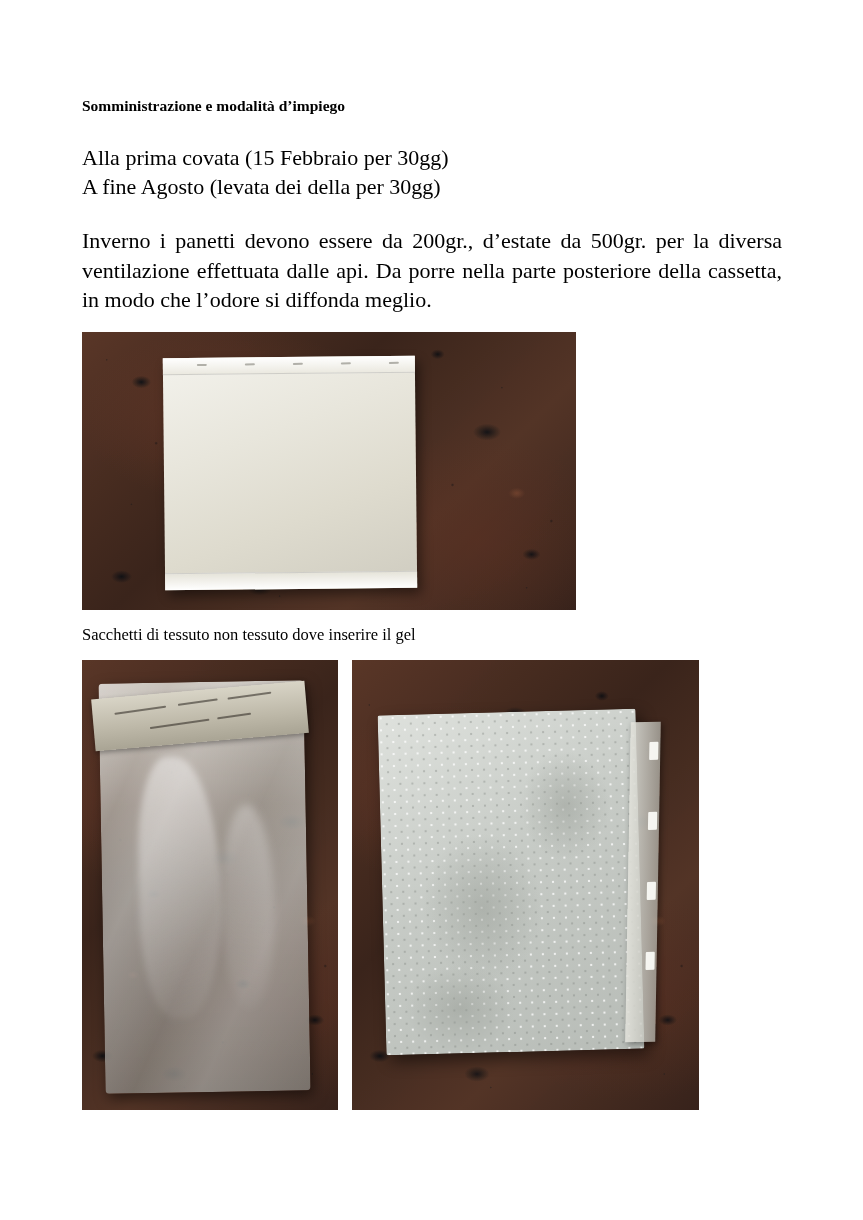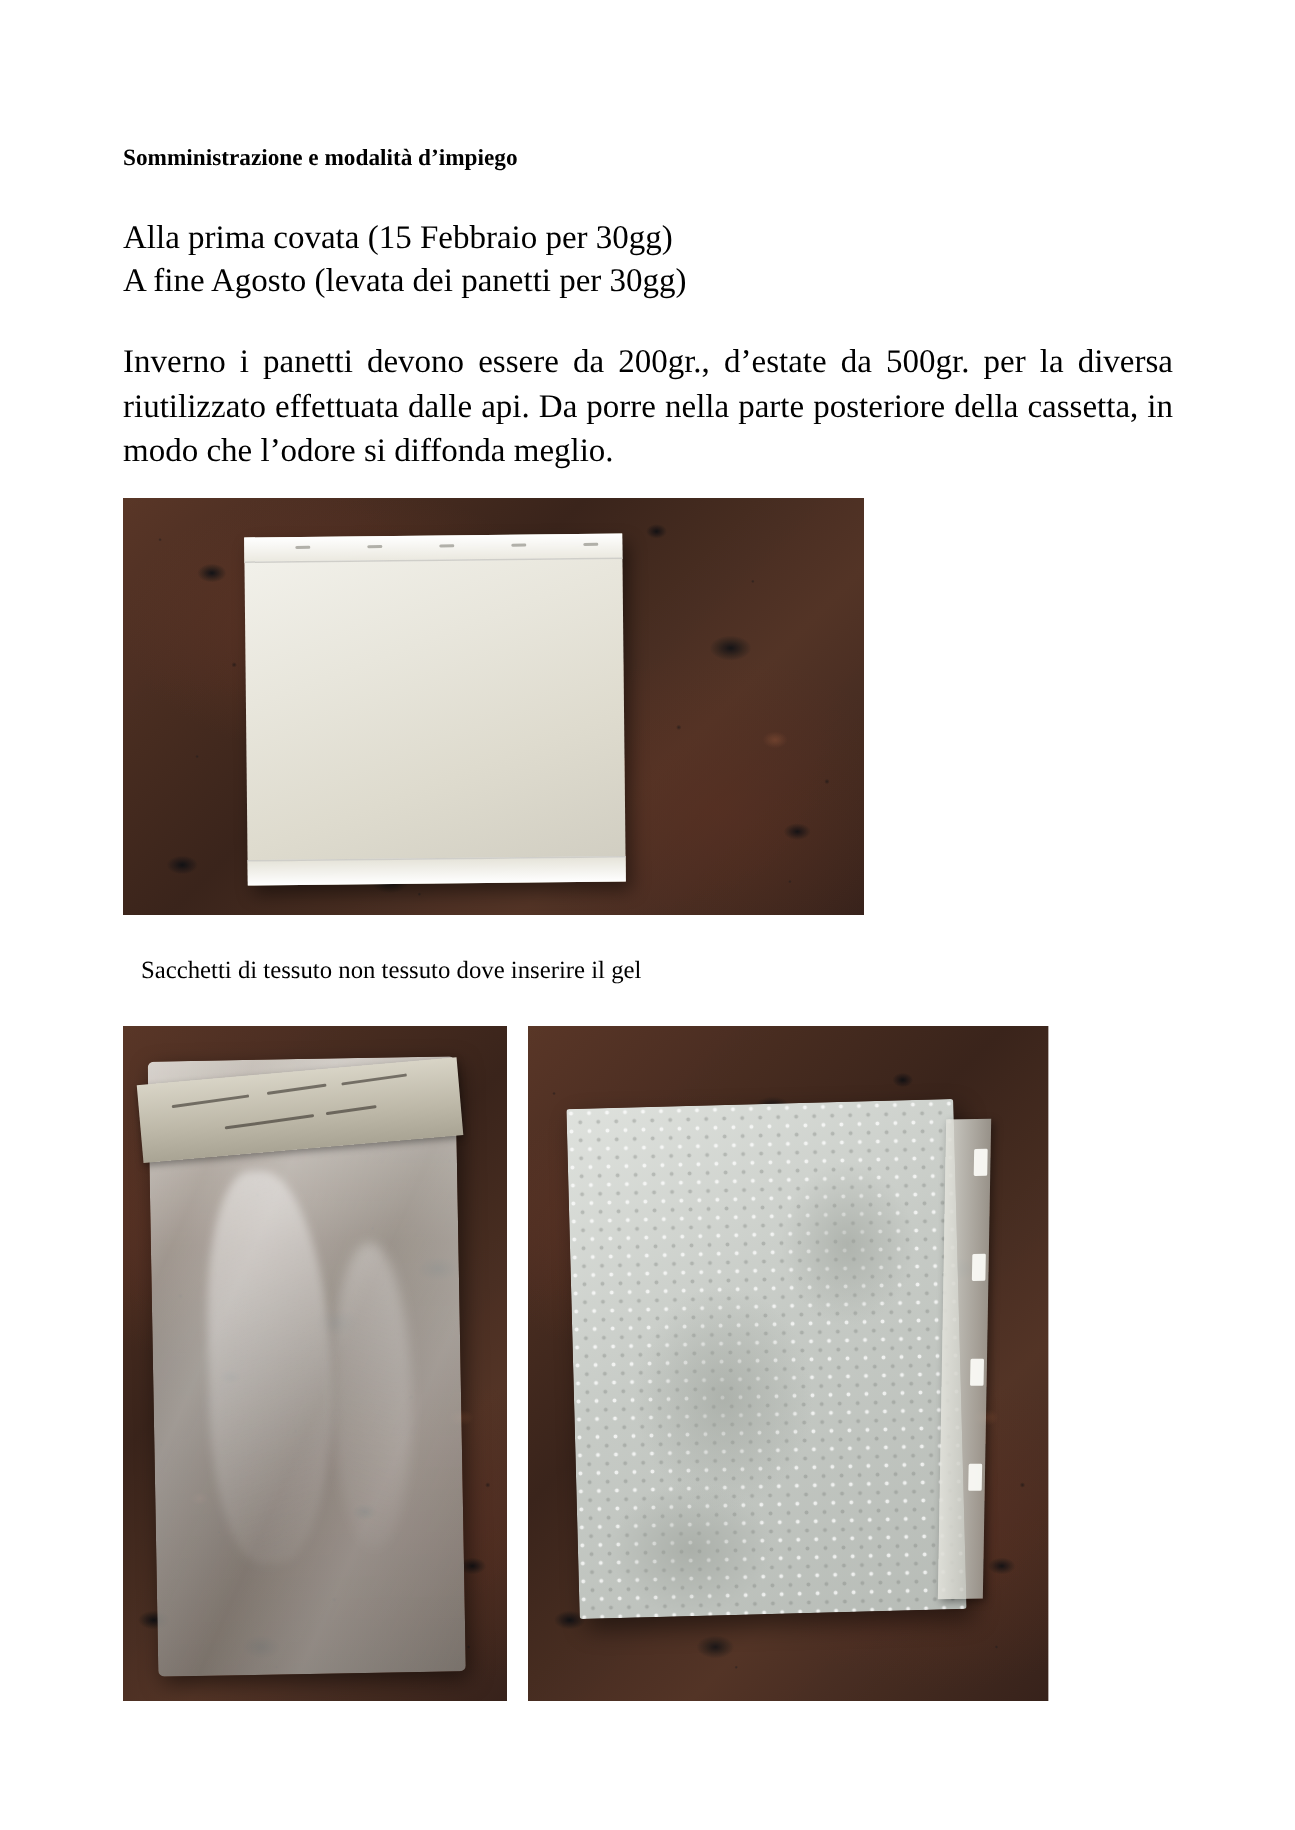--- a/index.html
+++ b/index.html
@@ -41,21 +41,21 @@
   .para {
     font-size: 22px;
     line-height: 1.33;
     margin: 0;
     text-align: justify;
   }
   .para.nojust { text-align: left; }
   .caption {
     font-size: 16.5px;
     line-height: 1.33;
-    margin: 12px;
+    margin: 0;
   }
 
   
   .photo1 {
     width: 494px;
     height: 278px;
     position: relative;
     overflow: hidden;
     background: #3a2a22;
   }
@@ -245,25 +245,25 @@
 <body>
 
 <div class="page">
   <div class="content">
 
     <p class="heading">Somministrazione e modalità d’impiego</p>
 
     <div class="gap-1"></div>
 
     <p class="para nojust">Alla prima covata (15 Febbraio per 30gg)</p>
-    <p class="para nojust">A fine Agosto (levata dei panetti per 30gg)</p>
+    <p class="para nojust">A fine Agosto (levata dei della per 30gg)</p>
 
     <div class="gap-2"></div>
 
-    <p class="para">Inverno i panetti devono essere da 200gr., d’estate da 500gr. per la diversa riutilizzato effettuata dalle api. Da porre nella parte posteriore della cassetta, in modo che l’odore si diffonda meglio.</p>
+    <p class="para">Inverno i panetti devono essere da 200gr., d’estate da 500gr. per la diversa ventilazione effettuata dalle api. Da porre nella parte posteriore della cassetta, in modo che l’odore si diffonda meglio.</p>
 
     <div class="gap-3"></div>
 
     <div class="photo1">
       <div class="granite"></div>
       <div class="speckle"></div>
       <div class="panetto1">
         <div class="stitch" style="left:34px; top:6px;"></div>
         <div class="stitch" style="left:82px; top:6px;"></div>
         <div class="stitch" style="left:130px; top:6px;"></div>

